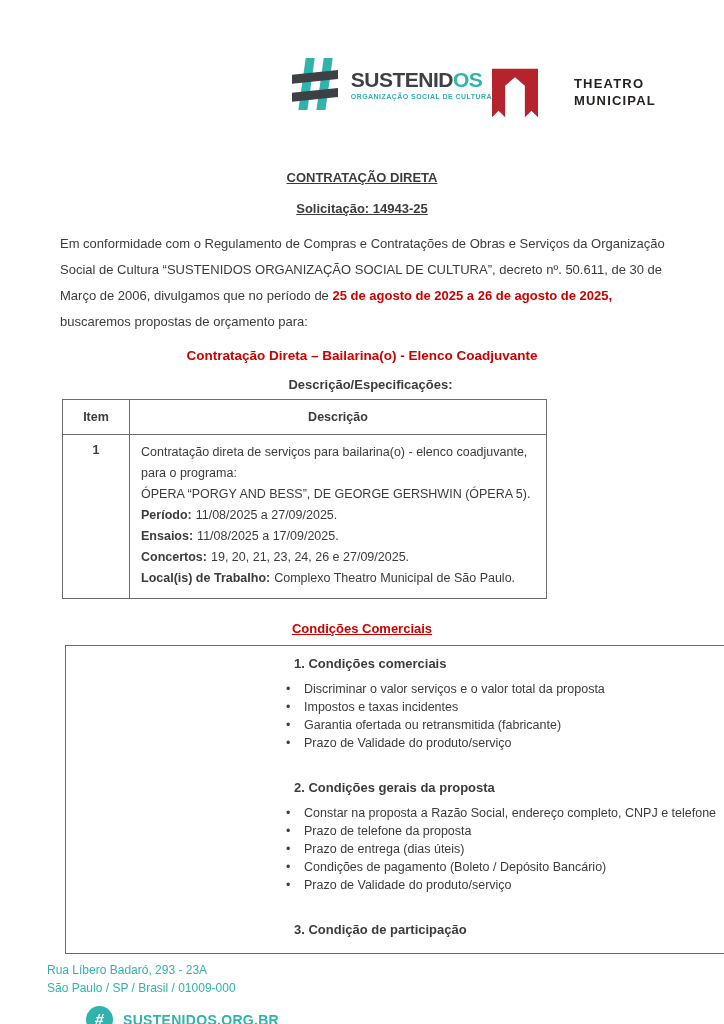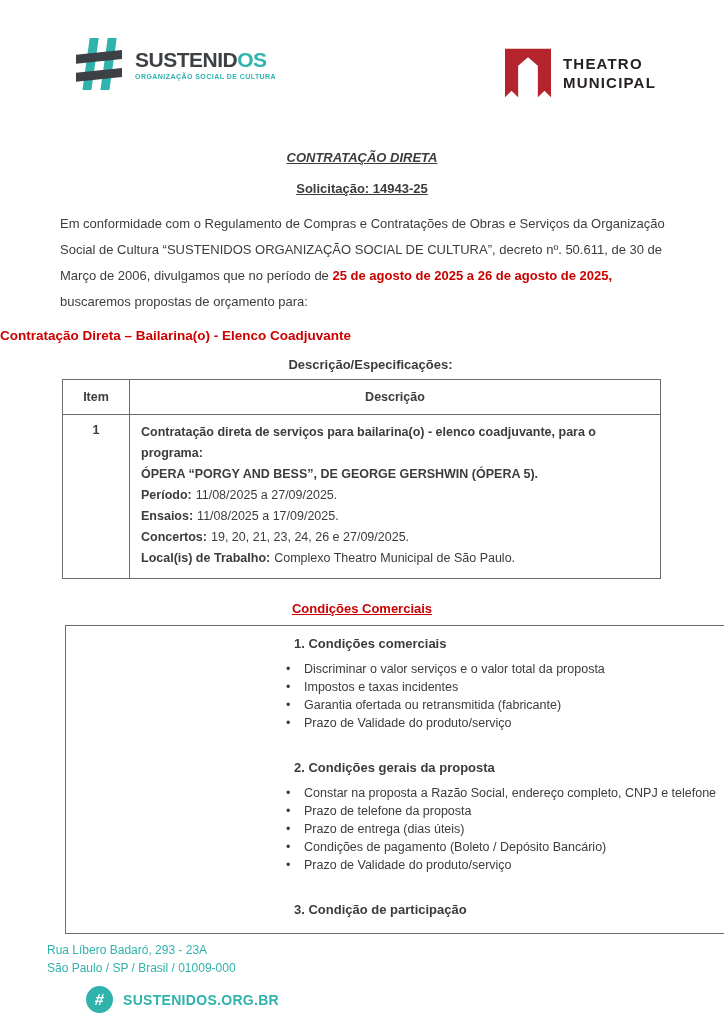--- a/index.html
+++ b/index.html
@@ -9,48 +9,48 @@
     --text: #3c3c3c;
   }
   html, body { margin: 0; padding: 0; }
   body {
     width: 724px; height: 1024px; background: #ffffff;
     font-family: "Liberation Sans", sans-serif; color: var(--text);
   }
   .page { position: relative; width: 724px; height: 1024px; overflow: hidden; background: #fff; }
 
   
-  .header { display: flex; justify-content: space-between; align-items: flex-start; padding: 36px 68px 0 74px; }
+  .header { display: flex; justify-content: flex-end; align-items: flex-start; padding: 56px 68px 0 74px; }
   .logo-sus { display: flex; align-items: center; gap: 11px; }
   .hash-icon { overflow: visible; }
   .brand { font-size: 21px; font-weight: bold; letter-spacing: -0.5px; color: #3d4145; line-height: 1; }
   .brand .teal-text { color: var(--teal); }
   .tagline { font-size: 7px; font-weight: bold; color: var(--teal); letter-spacing: 0.45px; margin-top: 3px; }
   .logo-tm { display: flex; align-items: center; gap: 12px; margin-top: 12px; }
-  .tm-text { font-size: 15px; font-weight: bold; color: #262220; letter-spacing: 1.2px; line-height: 1.3; }
-
-  
-  .doc-title { text-align: center; font-weight: bold; font-size: 13px; text-decoration: underline; margin-top: 52px; font-style: italic; }
+  .tm-text { font-size: 13px; font-weight: bold; color: #262220; letter-spacing: 1.2px; line-height: 1.3; margin-left: 24px; }
+
+  
+  .doc-title { text-align: center; font-weight: bold; font-size: 13px; text-decoration: underline; margin-top: 52px; }
   .doc-subtitle { text-align: center; font-weight: bold; font-size: 13px; text-decoration: underline; margin-top: 16px; }
 
   
   .intro { margin: 15px 58px 0 60px; font-size: 13px; line-height: 26px; text-align: left; }
   .red-bold { color: var(--red); font-weight: bold; }
 
-  .subject-heading { text-align: left; color: var(--red); font-weight: bold; font-size: 13.5px; margin-top: 13px; }
+  .subject-heading { text-align: center; color: var(--red); font-weight: bold; font-size: 13.5px; margin-top: 13px; }
   .spec-heading { text-align: center; font-weight: bold; font-size: 13px; margin-top: 14px; padding-left: 17px; }
 
   
-  .spec-table { border-collapse: collapse; margin: 7px 0 0 62px; width: 599px; font-size: 12.5px; color: var(--text); }
+  .spec-table { border-collapse: collapse; margin: 7px 0 0 62px; width: 485px; font-size: 12.5px; color: var(--text); }
   .spec-table th, .spec-table td { border: 1px solid #6b6b6b; }
   th.col-item { width: 58px; }
   thead th { padding: 10px 4px; font-weight: bold; font-size: 12.5px; }
   td.cell-item { text-align: center; vertical-align: top; padding-top: 8px; font-weight: bold; }
   td.cell-desc { padding: 7px 11px 9px 11px; line-height: 21px; }
-  .bold-lines .line { font-weight: bold; }
+  .bold-lines .line { font-weight: normal; }
   .detail-line .detail-label { font-weight: bold; margin-right: 4px; }
 
   
   .commercial-heading { text-align: center; color: var(--red); font-weight: bold; font-size: 13px; text-decoration: underline; margin-top: 22px; }
   .conditions-box { margin: 9px 0 0 65px; width: 696px; border: 1px solid #6b6b6b; box-sizing: border-box;
                     padding: 10px 10px 16px 220px; font-size: 12.5px; }
   .cond-section + .cond-section { margin-top: 28px; }
   .cond-title { font-weight: bold; font-size: 13px; margin-left: 8px; }
   .bullets { margin-top: 9px; }
   .bullet-item { display: flex; line-height: 18px; }

